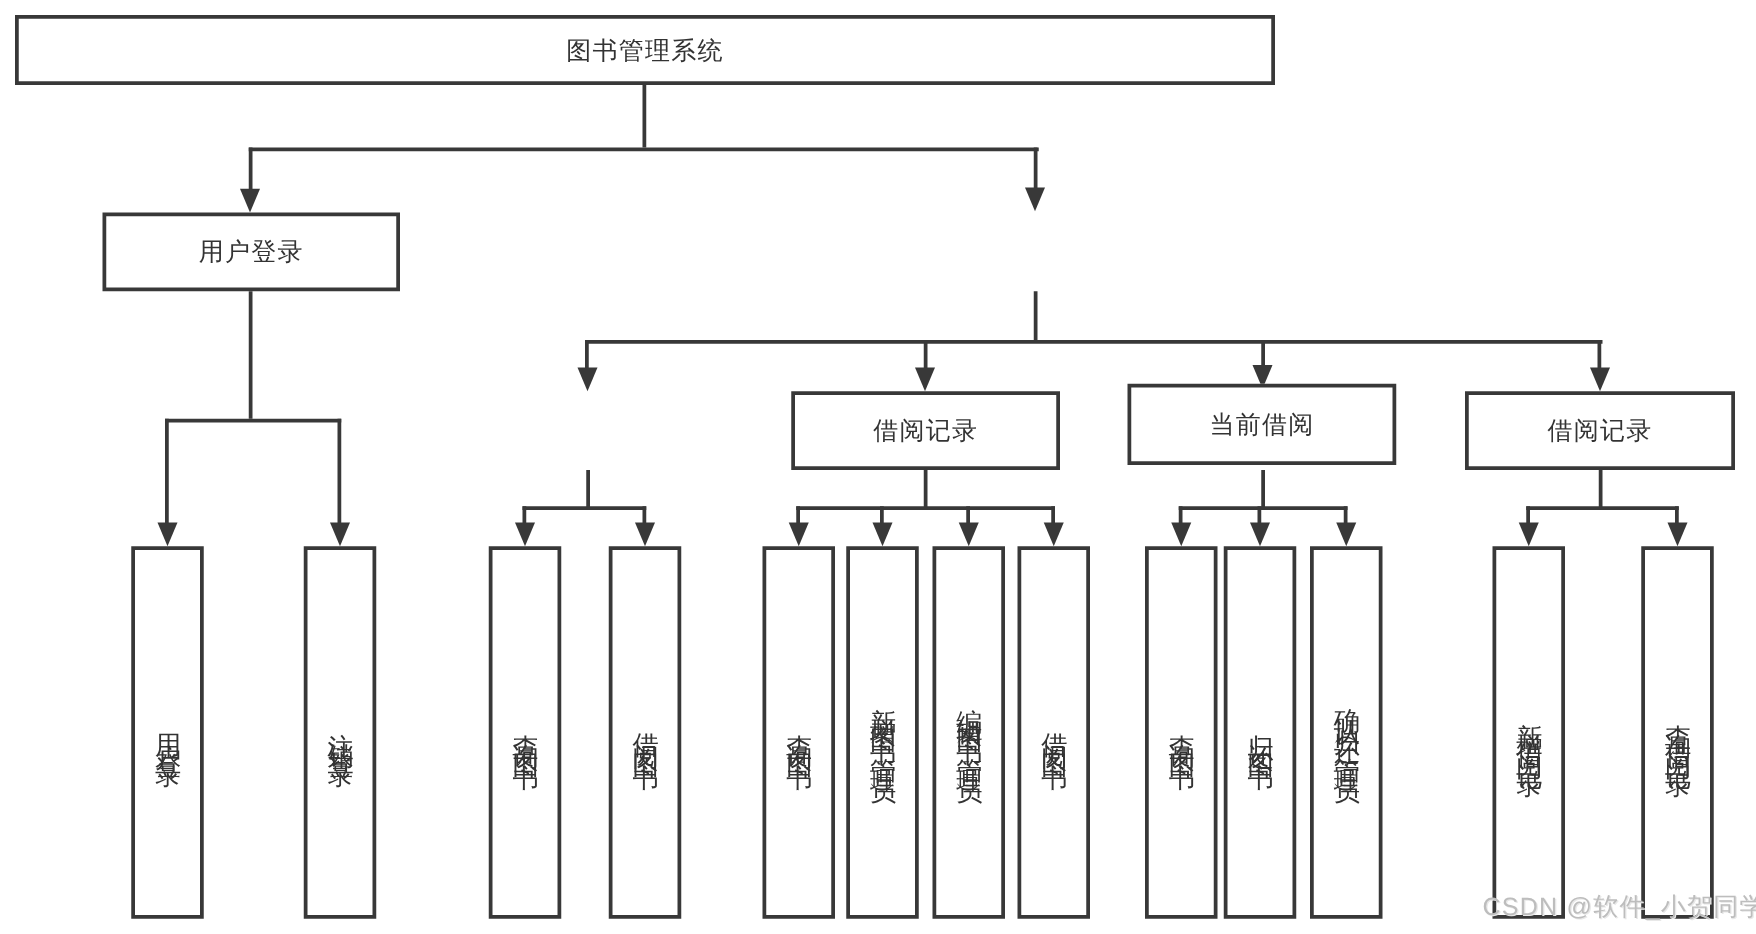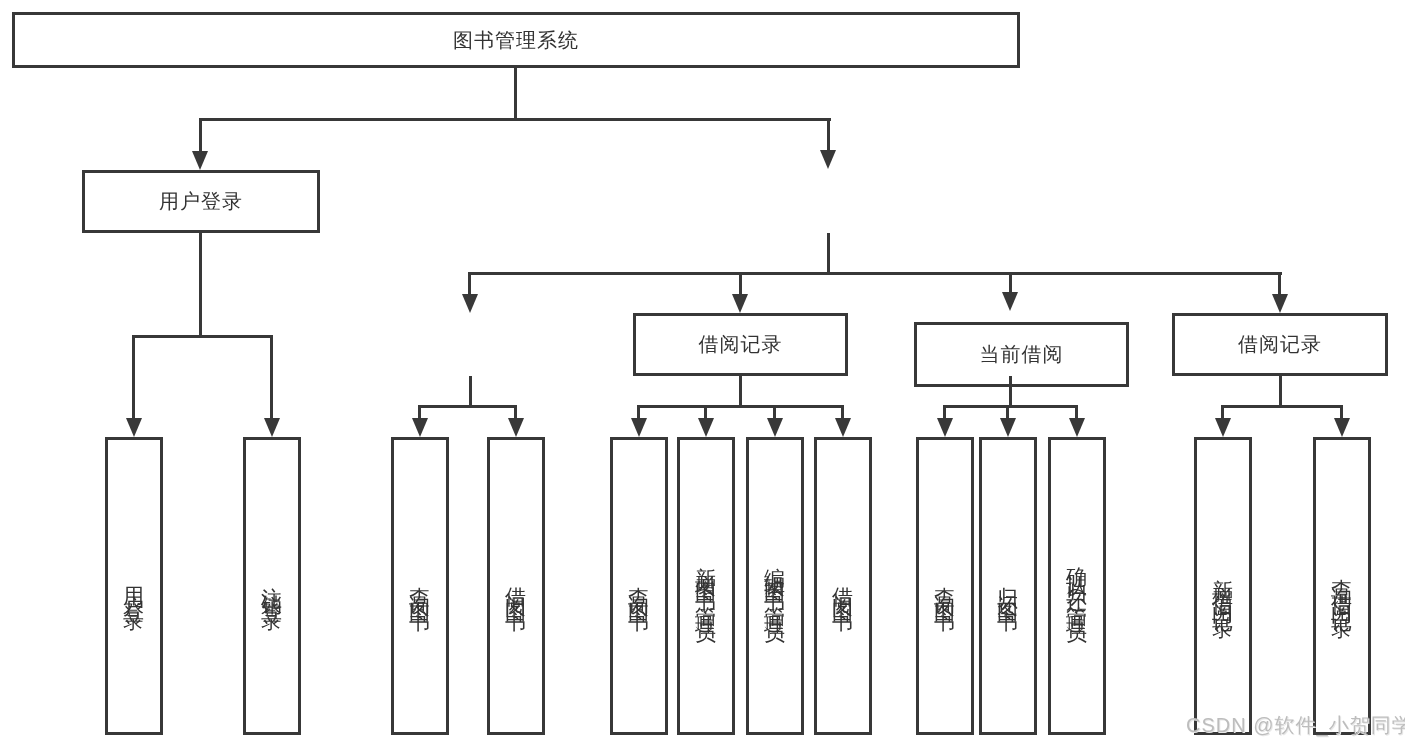--- a/index.html
+++ b/index.html
@@ -94,21 +94,21 @@
   <div class="vl" style="left:739px; top:272px; height:24px;"></div>
   <div class="arrow" style="left:732px; top:294px;"></div>
   <div class="vl" style="left:1009px; top:272px; height:24px;"></div>
   <div class="arrow" style="left:1002px; top:292px;"></div>
   <div class="vl" style="left:1278px; top:272px; height:24px;"></div>
   <div class="arrow" style="left:1272px; top:294px;"></div>
 
   <div class="node" style="left:633px; top:313px; width:209px; height:57px;">
     <span>借阅记录</span>
   </div>
-  <div class="node" style="left:902px; top:322px; width:209px; height:59px;margin-left:12px;">
+  <div class="node" style="left:902px; top:307px; width:209px; height:59px;">
     <span>当前借阅</span>
   </div>
   <div class="node" style="left:1172px; top:313px; width:210px; height:57px;">
     <span>借阅记录</span>
   </div>
 
   <div class="vl" style="left:469px; top:376px; height:31px;"></div>
   <div class="hl" style="left:418px; top:405px; width:99px;"></div>
   <div class="vl" style="left:418px; top:405px; height:15px;"></div>
   <div class="arrow" style="left:412px; top:418px;"></div>

